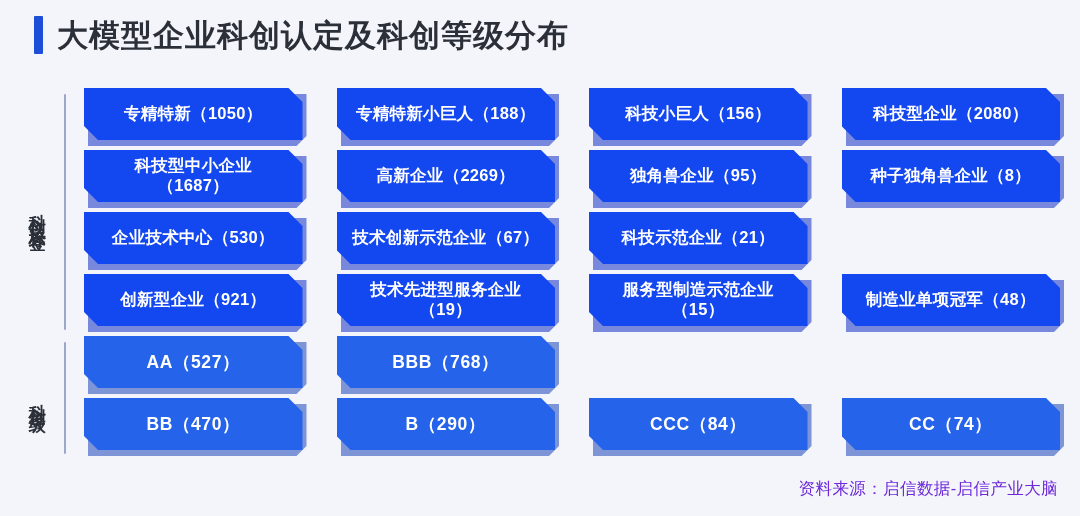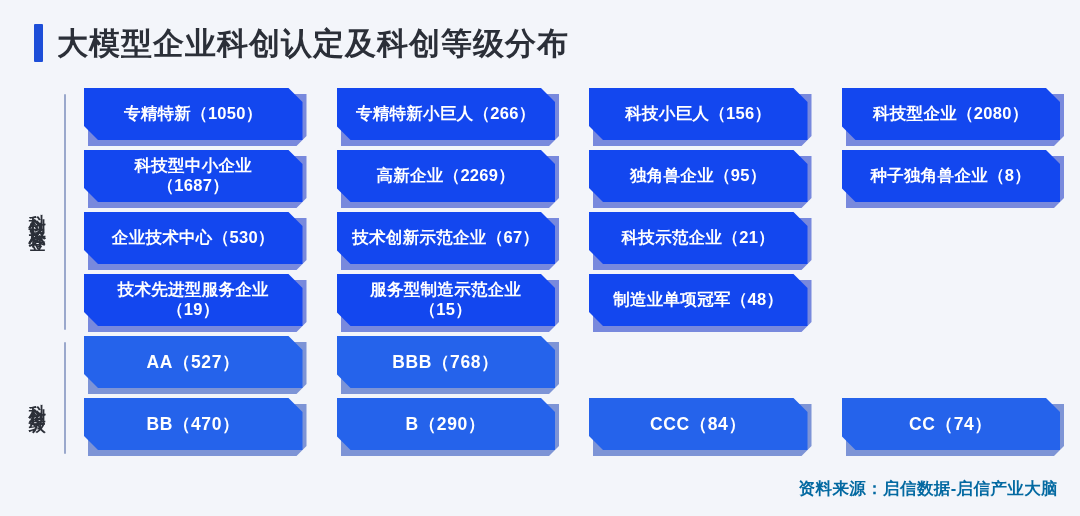--- a/index.html
+++ b/index.html
@@ -12,21 +12,21 @@
     background: #f3f5fa;
     font-family: "Liberation Sans", "DejaVu Sans", sans-serif;
     overflow: hidden;
     position: relative;
   }
 
   
   .title-row {
     position: absolute;
     left: 34px;
-    top: 24px;
+    top: 16px;
     display: flex;
     align-items: center;
     gap: 14px;
   }
   .title-accent {
     width: 9px;
     height: 38px;
     background: #1d4ed8;
     border-radius: 1px;
     flex: none;
@@ -139,22 +139,22 @@
   .group-grade .chip { background: #2563eb; }
   .group-grade .chip-shadow { background: #1b44b8; }
   .group-grade .chip-label { font-size: 17.5px; letter-spacing: .6px; }
 
   
   .source {
     position: absolute;
     right: 22px;
     bottom: 16px;
     font-size: 16.5px;
-    font-weight: 700;
-    color: #0369a1;
+    font-weight: 400;
+    color: #6d28d9;
     letter-spacing: .4px;
     white-space: nowrap;
   }
 </style>
 </head>
 <body>
 
 <div class="title-row">
   <div class="title-accent"></div>
   <div class="title-text">大模型企业科创认定及科创等级分布</div>
@@ -170,21 +170,21 @@
         <div class="row">
           <div class="chip-wrap">
             <div class="chip-shadow"></div>
             <div class="chip">
               <div class="chip-label">专精特新（1050）</div>
             </div>
           </div>
           <div class="chip-wrap">
             <div class="chip-shadow"></div>
             <div class="chip">
-              <div class="chip-label">专精特新小巨人（266）</div>
+              <div class="chip-label">专精特新小巨人（188）</div>
             </div>
           </div>
           <div class="chip-wrap">
             <div class="chip-shadow"></div>
             <div class="chip">
               <div class="chip-label">科技小巨人（156）</div>
             </div>
           </div>
           <div class="chip-wrap">
             <div class="chip-shadow"></div>
@@ -234,20 +234,26 @@
             </div>
           </div>
           <div class="chip-wrap">
             <div class="chip-shadow"></div>
             <div class="chip">
               <div class="chip-label">科技示范企业（21）</div>
             </div>
           </div>
         </div>
         <div class="row">
+          <div class="chip-wrap">
+            <div class="chip-shadow"></div>
+            <div class="chip">
+              <div class="chip-label">创新型企业（921）</div>
+            </div>
+          </div>
           <div class="chip-wrap">
             <div class="chip-shadow"></div>
             <div class="chip">
               <div class="chip-label">技术先进型服务企业
 （19）</div>
             </div>
           </div>
           <div class="chip-wrap">
             <div class="chip-shadow"></div>
             <div class="chip">

